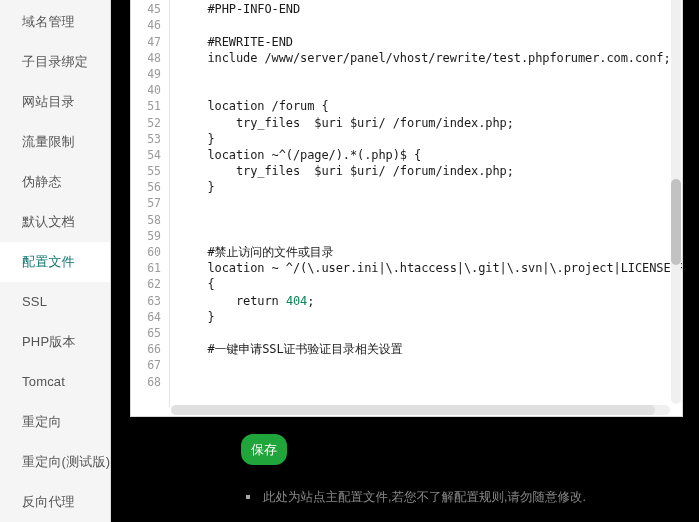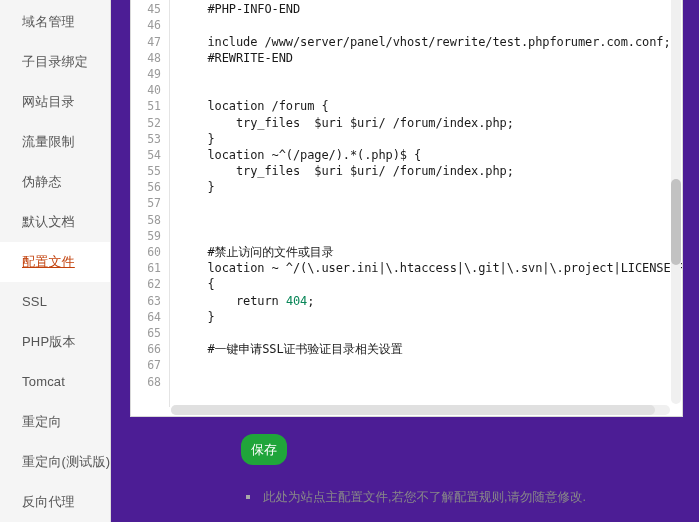--- a/index.html
+++ b/index.html
@@ -39,29 +39,28 @@
     padding-left: 22px;
     box-sizing: border-box;
     font-size: 13px;
     color: #555555;
     cursor: pointer;
     white-space: nowrap;
     letter-spacing: 0.2px;
   }
   .side-item.active {
     background: #ffffff;
-    color: #c2410c;
-    text-decoration: underline;
+    color: #0f766e;
   }
 
   
   #main {
     flex: 1 1 auto;
     position: relative;
-    background: #4c1d95;
+    background: #000000;
     padding-left: 19px;
     box-sizing: border-box;
   }
 
   
   #editor-wrap {
     position: absolute;
     left: 19px;
     top: -7px;
     width: 553px;
@@ -247,22 +246,22 @@
             <div class="gutter-num">64</div>
             <div class="gutter-num">65</div>
             <div class="gutter-num">66</div>
             <div class="gutter-num">67</div>
             <div class="gutter-num">68</div>
           </div>
         <div id="code-area" style="margin-top: -9px;">
             <div class="code-line">    include enable-php-.conf;</div>
             <div class="code-line">    #PHP-INFO-END</div>
             <div class="code-line"></div>
+            <div class="code-line">    #REWRITE-END</div>
             <div class="code-line">    include /www/server/panel/vhost/rewrite/test.phpforumer.com.conf;</div>
-            <div class="code-line">    #REWRITE-END</div>
             <div class="code-line"></div>
             <div class="code-line"></div>
             <div class="code-line">    location /forum {</div>
             <div class="code-line">        try_files  $uri $uri/ /forum/index.php;</div>
             <div class="code-line">    }</div>
             <div class="code-line">    location ~^(/page/).*(.php)$ {</div>
             <div class="code-line">        try_files  $uri $uri/ /forum/index.php;</div>
             <div class="code-line">    }</div>
             <div class="code-line"></div>
             <div class="code-line"></div>

